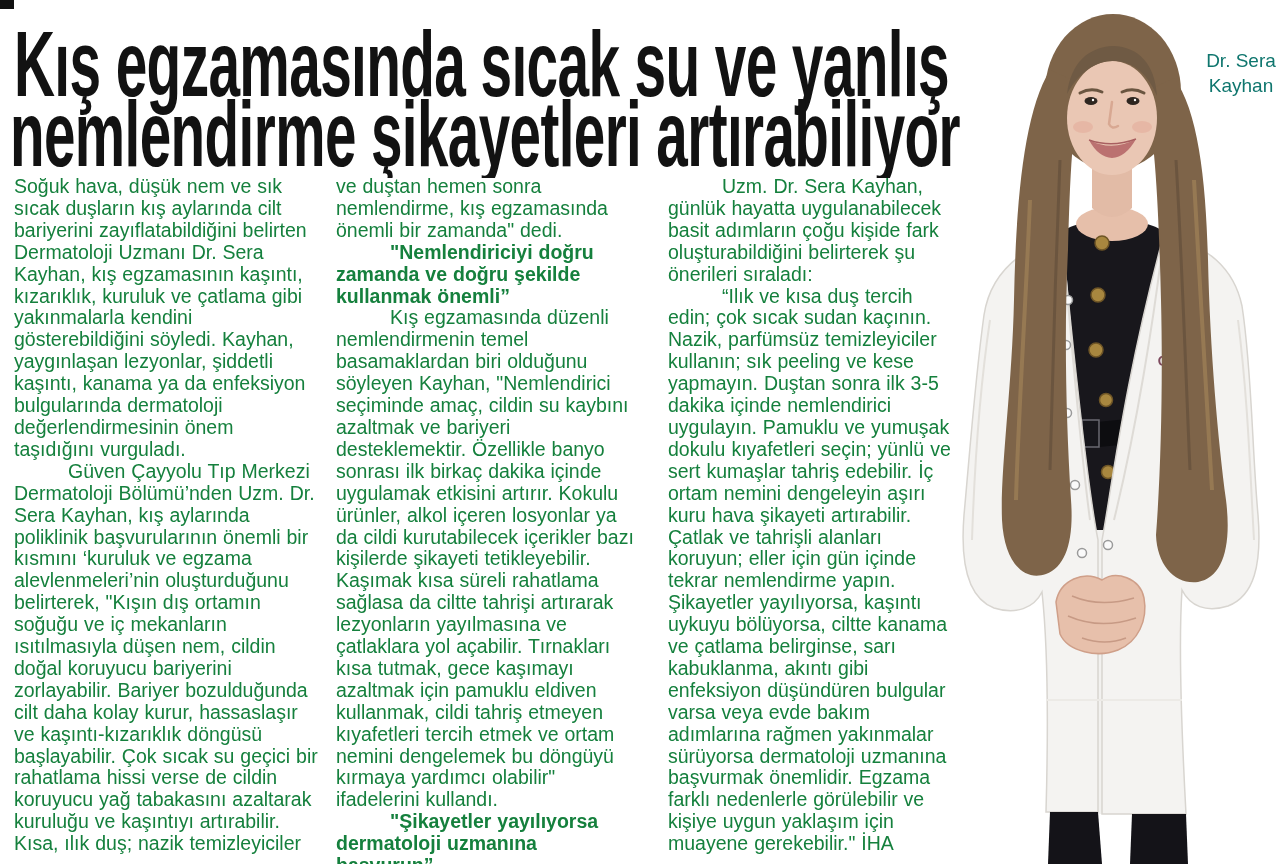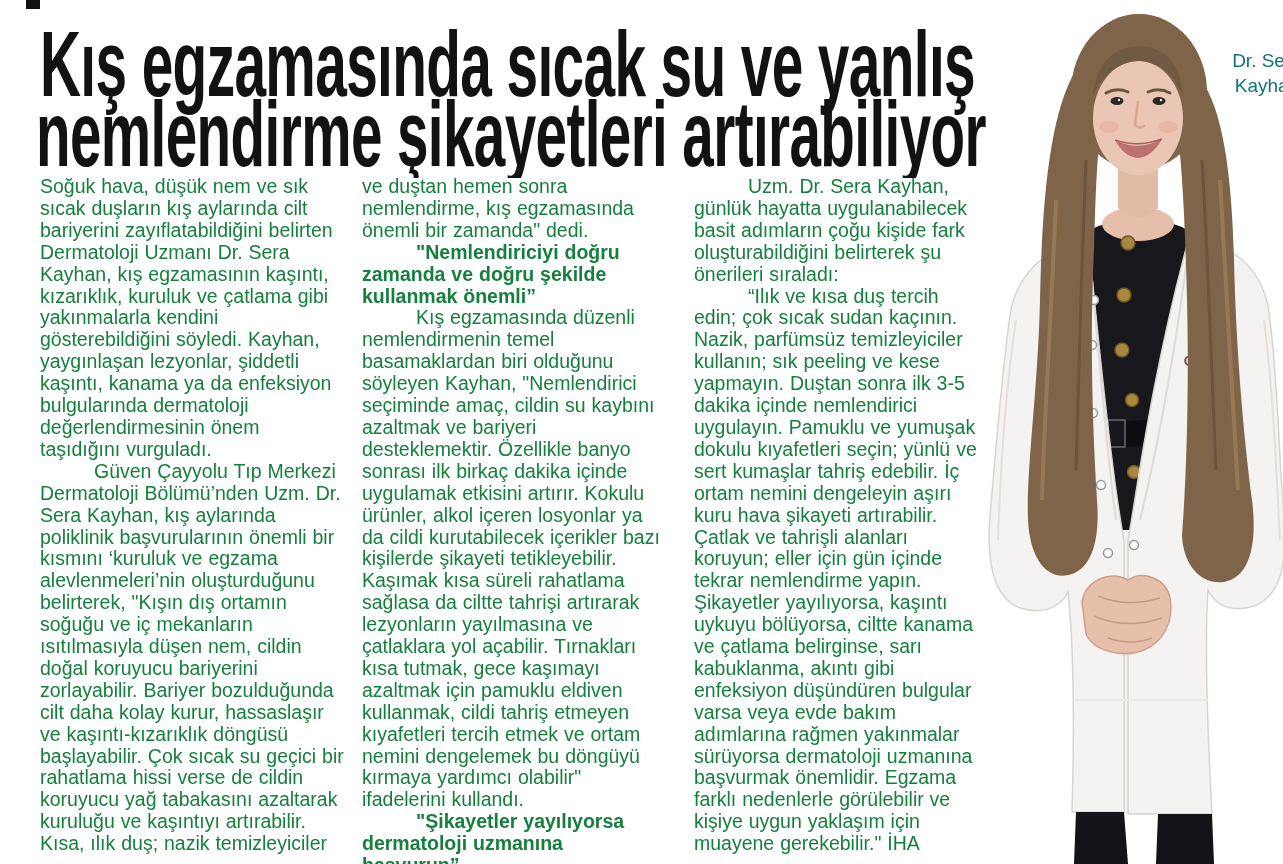--- a/index.html
+++ b/index.html
@@ -1,20 +1,20 @@
 <!DOCTYPE html>
 <html lang="tr"><head>
 <meta charset="utf-8">
 <style>
   html,body{margin:0;padding:0;}
   body{
     width:1283px;height:864px;background:#ffffff;overflow:hidden;position:relative;
     font-family:"Liberation Sans","DejaVu Sans",sans-serif;color:#161616;
   }
-  .page{position:absolute;inset:0;background:#ffffff;margin-left:26px;}
+  .page{position:absolute;inset:0;background:#ffffff;}
   .scan-artifact{position:absolute;left:0;top:0;width:14px;height:9px;background:#111;}
   .headline-svg{position:absolute;left:6px;top:6px;}
   .headline-svg text{
     font-family:"Liberation Sans","DejaVu Sans",sans-serif;
     font-weight:bold;fill:#121212;letter-spacing:-1px;
   }
   .col{position:absolute;top:176px;font-size:19.5px;line-height:21.9px;color:#15803d;}
   .col1{left:14px;width:304px;}
   .col2{left:336px;width:304px;}
   .col3{left:668px;width:290px;}

